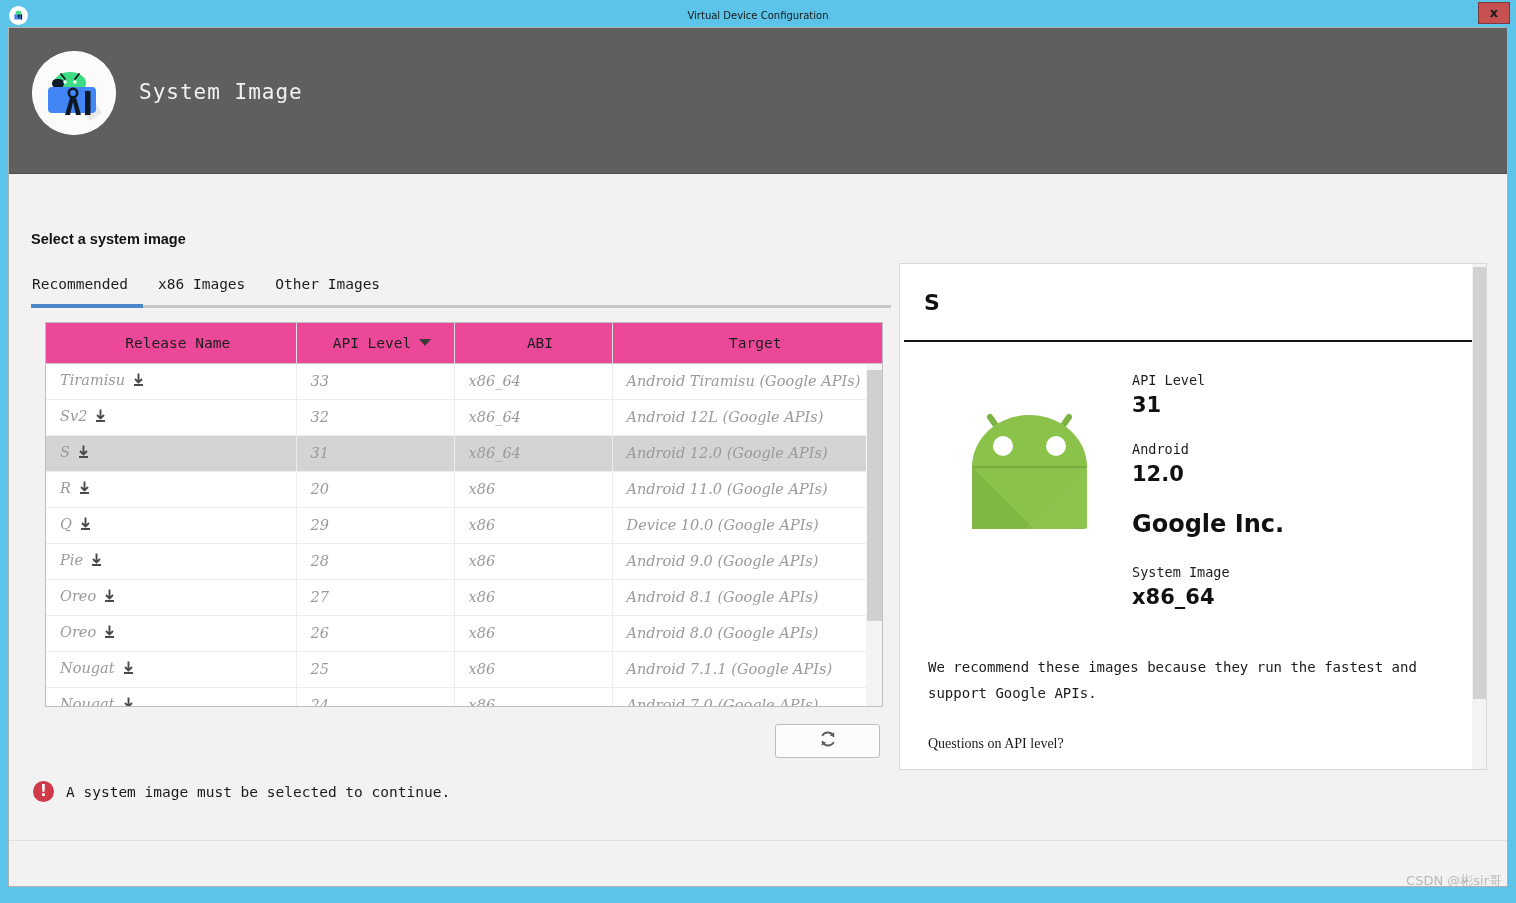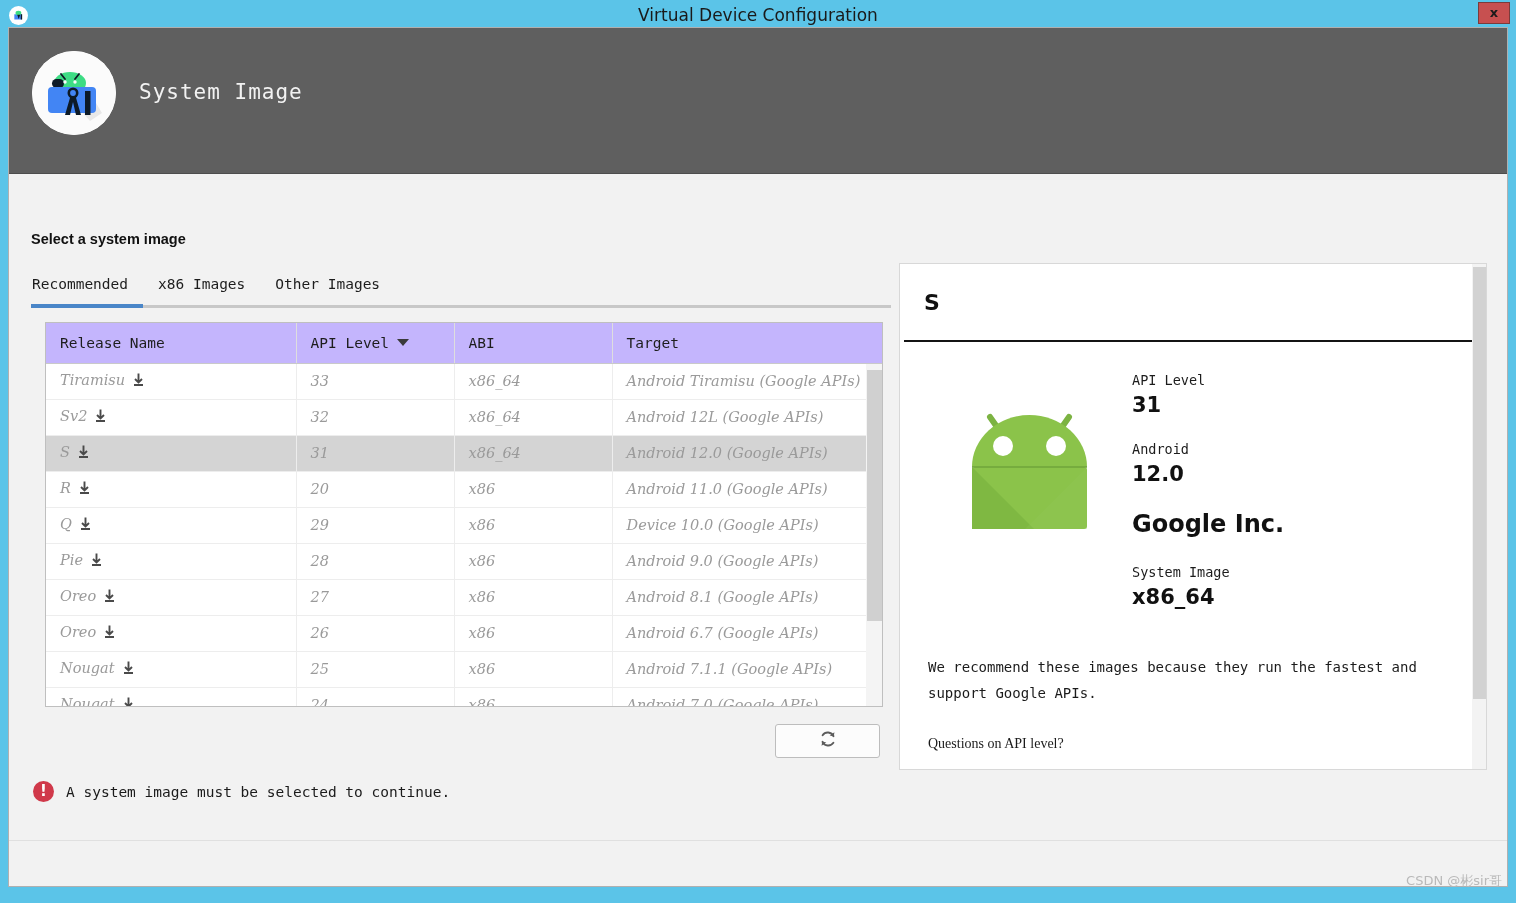--- a/index.html
+++ b/index.html
@@ -22,21 +22,21 @@
   }
   .titlebar-icon {
     position: absolute; left: 9px; top: 6px; width: 19px; height: 19px;
     border-radius: 50%;
     background: #ffffff;
     display: flex; align-items: center; justify-content: center;
   }
   .titlebar-title {
     position: absolute; left: 0; top: 0; width: 1516px; height: 41px;
     line-height: 31px; text-align: center;
-    font-size: 17px; color: #1a1a1a;
+    font-size: 10px; color: #1a1a1a;
     font-family: "DejaVu Sans", sans-serif;
   }
   .titlebar-close {
     position: absolute; right: 6px; top: 2px; width: 32px; height: 22px;
     background: #c75050; border: 1px solid #7b3b3b;
     color: #1a1a1a; font-size: 13px; font-weight: bold;
     line-height: 20px; text-align: center; cursor: pointer;
     font-family: "DejaVu Sans", sans-serif;
   }
 
@@ -101,26 +101,26 @@
   .table-wrap {
     position: absolute; left: 36px; top: 148px;
     width: 838px; height: 385px;
     background: #ffffff;
     border: 1px solid #bfbfbf;
     overflow: hidden;
   }
   .tbl { width: 838px; border-collapse: collapse; table-layout: fixed; }
   .tbl th {
     height: 40px;
-    background: #c4b5fd;
+    background: #ec4899;
     border-bottom: 1px solid #c9c9c9;
     border-right: 1px solid #dedede;
     font-family: "DejaVu Sans Mono", monospace;
     font-size: 14.5px; font-weight: normal; color: #1d1d1d;
-    text-align: left; padding-left: 14px;
+    text-align: center; padding-left: 14px;
     white-space: nowrap;
   }
   .tbl th:last-child { border-right: none; }
   .tbl td {
     height: 36px;
     border-bottom: 1px solid #ededed;
     border-right: 1px solid #ededed;
     font-family: "DejaVu Serif", serif;
     font-style: italic;
     font-size: 14.5px; color: #9a9a9a;
@@ -415,21 +415,21 @@
               <td>x86</td>
               <td>Android 8.1 (Google APIs)</td>
             </tr>
             <tr>
               <td><span>Oreo</span><span class="dl-icon"><svg width="13" height="14" viewBox="0 0 13 14">
                       <path d="M6.5 0.5v7.5M3 6l3.5 3.5L10 6" stroke="#4a4a4a" stroke-width="1.9" fill="none"></path>
                       <rect x="2" y="11" width="9" height="2" fill="#4a4a4a"></rect>
                     </svg></span></td>
               <td>26</td>
               <td>x86</td>
-              <td>Android 6.7 (Google APIs)</td>
+              <td>Android 8.0 (Google APIs)</td>
             </tr>
             <tr>
               <td><span>Nougat</span><span class="dl-icon"><svg width="13" height="14" viewBox="0 0 13 14">
                       <path d="M6.5 0.5v7.5M3 6l3.5 3.5L10 6" stroke="#4a4a4a" stroke-width="1.9" fill="none"></path>
                       <rect x="2" y="11" width="9" height="2" fill="#4a4a4a"></rect>
                     </svg></span></td>
               <td>25</td>
               <td>x86</td>
               <td>Android 7.1.1 (Google APIs)</td>
             </tr>

